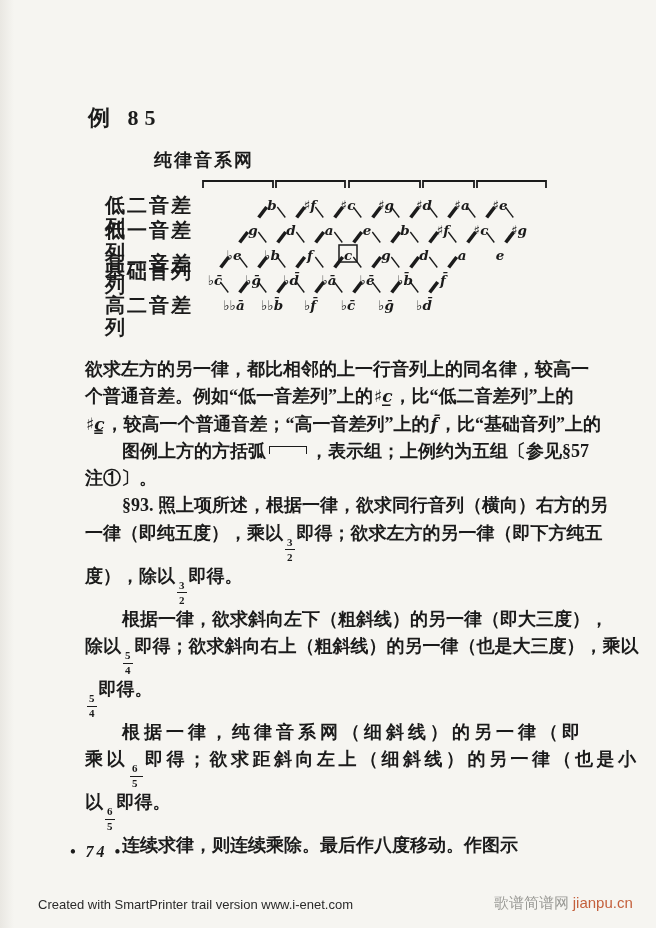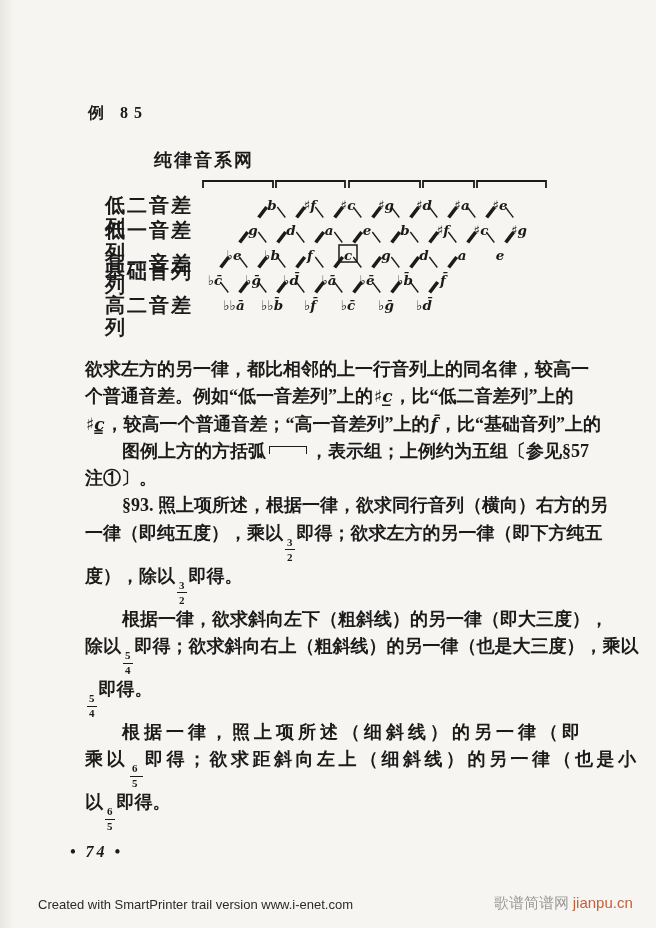--- a/index.html
+++ b/index.html
@@ -5,21 +5,21 @@
   html,body{margin:0;padding:0;}
   .page{
     position:relative;
     width:656px;height:928px;
     background:linear-gradient(90deg,#e9e7e2 0,#f6f5f1 14px,#f6f5f1 100%);
     overflow:hidden;
     font-family:"Liberation Serif","DejaVu Serif",serif;
     color:#1b1b1b;
   }
   .abs{position:absolute;}
-  .example-label{left:88px;top:103px;font-size:16px;font-weight:700;letter-spacing:6px;}
+  .example-label{left:88px;top:103px;font-size:22px;font-weight:700;letter-spacing:6px;}
   .diagram-title{left:154px;top:148px;font-size:18px;font-weight:700;letter-spacing:2px;}
   .row-label{
     width:86px;font-size:20px;font-weight:700;line-height:22px;
     text-align:justify;text-align-last:justify;
   }
   .body-text{left:85px;top:356px;width:571px;font-size:18px;font-weight:600;}
   .bline{line-height:27.3px;white-space:nowrap;}
   .bline.indent{text-indent:37px;}
   .tnote{font-family:"DejaVu Serif",serif;font-style:italic;font-weight:700;font-size:17px;padding:0 1px;}
   .frac{
@@ -173,29 +173,30 @@
         </span>即得。</div>
       <div class="bline indent">根据一律，欲求斜向左下（粗斜线）的另一律（即大三度），</div>
       <div class="bline">除以<span class="frac">
           <span class="fn">5</span>
           <span class="fd">4</span>
         </span>即得；欲求斜向右上（粗斜线）的另一律（也是大三度），乘以</div>
       <div class="bline"><span class="frac">
           <span class="fn">5</span>
           <span class="fd">4</span>
         </span>即得。</div>
-      <div class="bline indent" style="letter-spacing: 4px;">根据一律，照上项所述（细斜线）的另一律（即</div>
+      <div class="bline indent" style="letter-spacing: 4px;">根据一律，纯律音系网（细斜线）的另一律（即</div>
       <div class="bline" style="letter-spacing: 3.5px;">乘以<span class="frac">
           <span class="fn">6</span>
           <span class="fd">5</span>
         </span>即得；欲求距斜向左上（细斜线）的另一律（也是小</div>
       <div class="bline">以<span class="frac">
           <span class="fn">6</span>
           <span class="fd">5</span>
         </span>即得。</div>
+      <div class="bline indent">连续求律，则连续乘除。最后作八度移动。作图示</div>
     </div>
 
   <div class="abs page-number">• 74 •</div>
 
   <div class="abs footer-line">Created with SmartPrinter trail version www.i-enet.com</div>
 
   <div class="abs watermark">
     <span class="wm-gray">歌谱简谱网</span>
     <span class="wm-orange" id="wm-domain" style="color: rgb(196, 96, 60);">jianpu.cn</span>
   </div>

